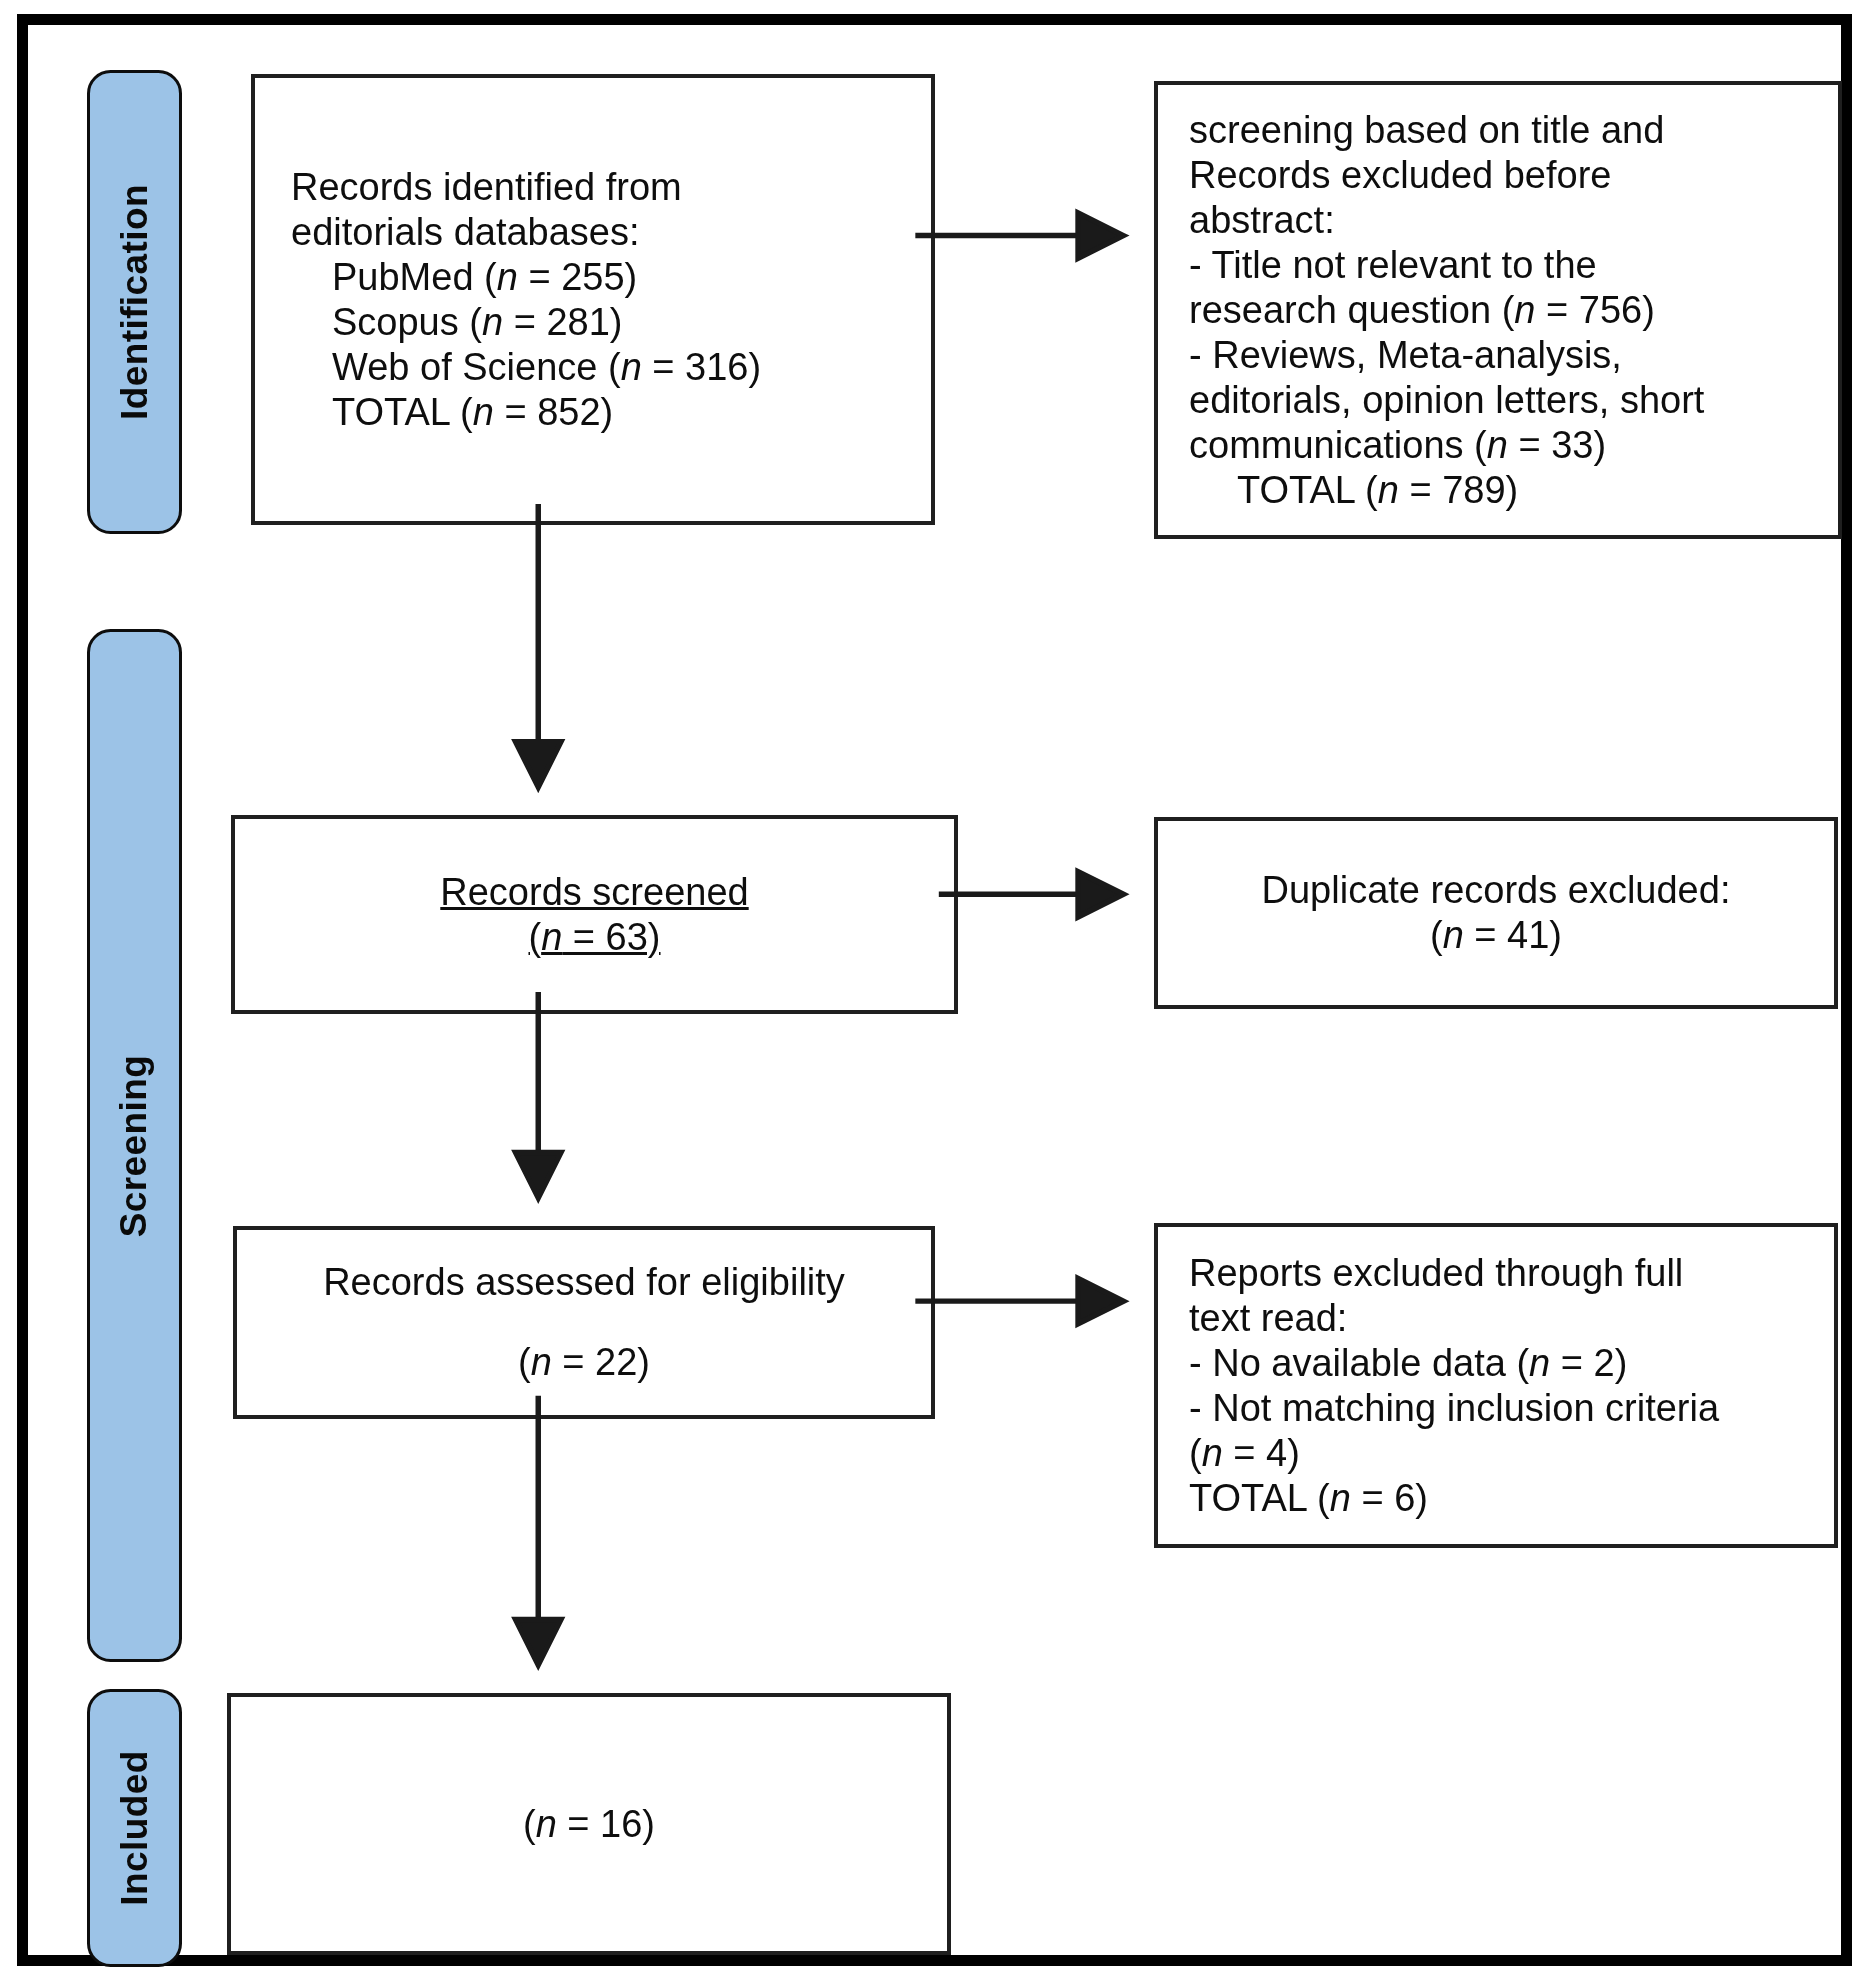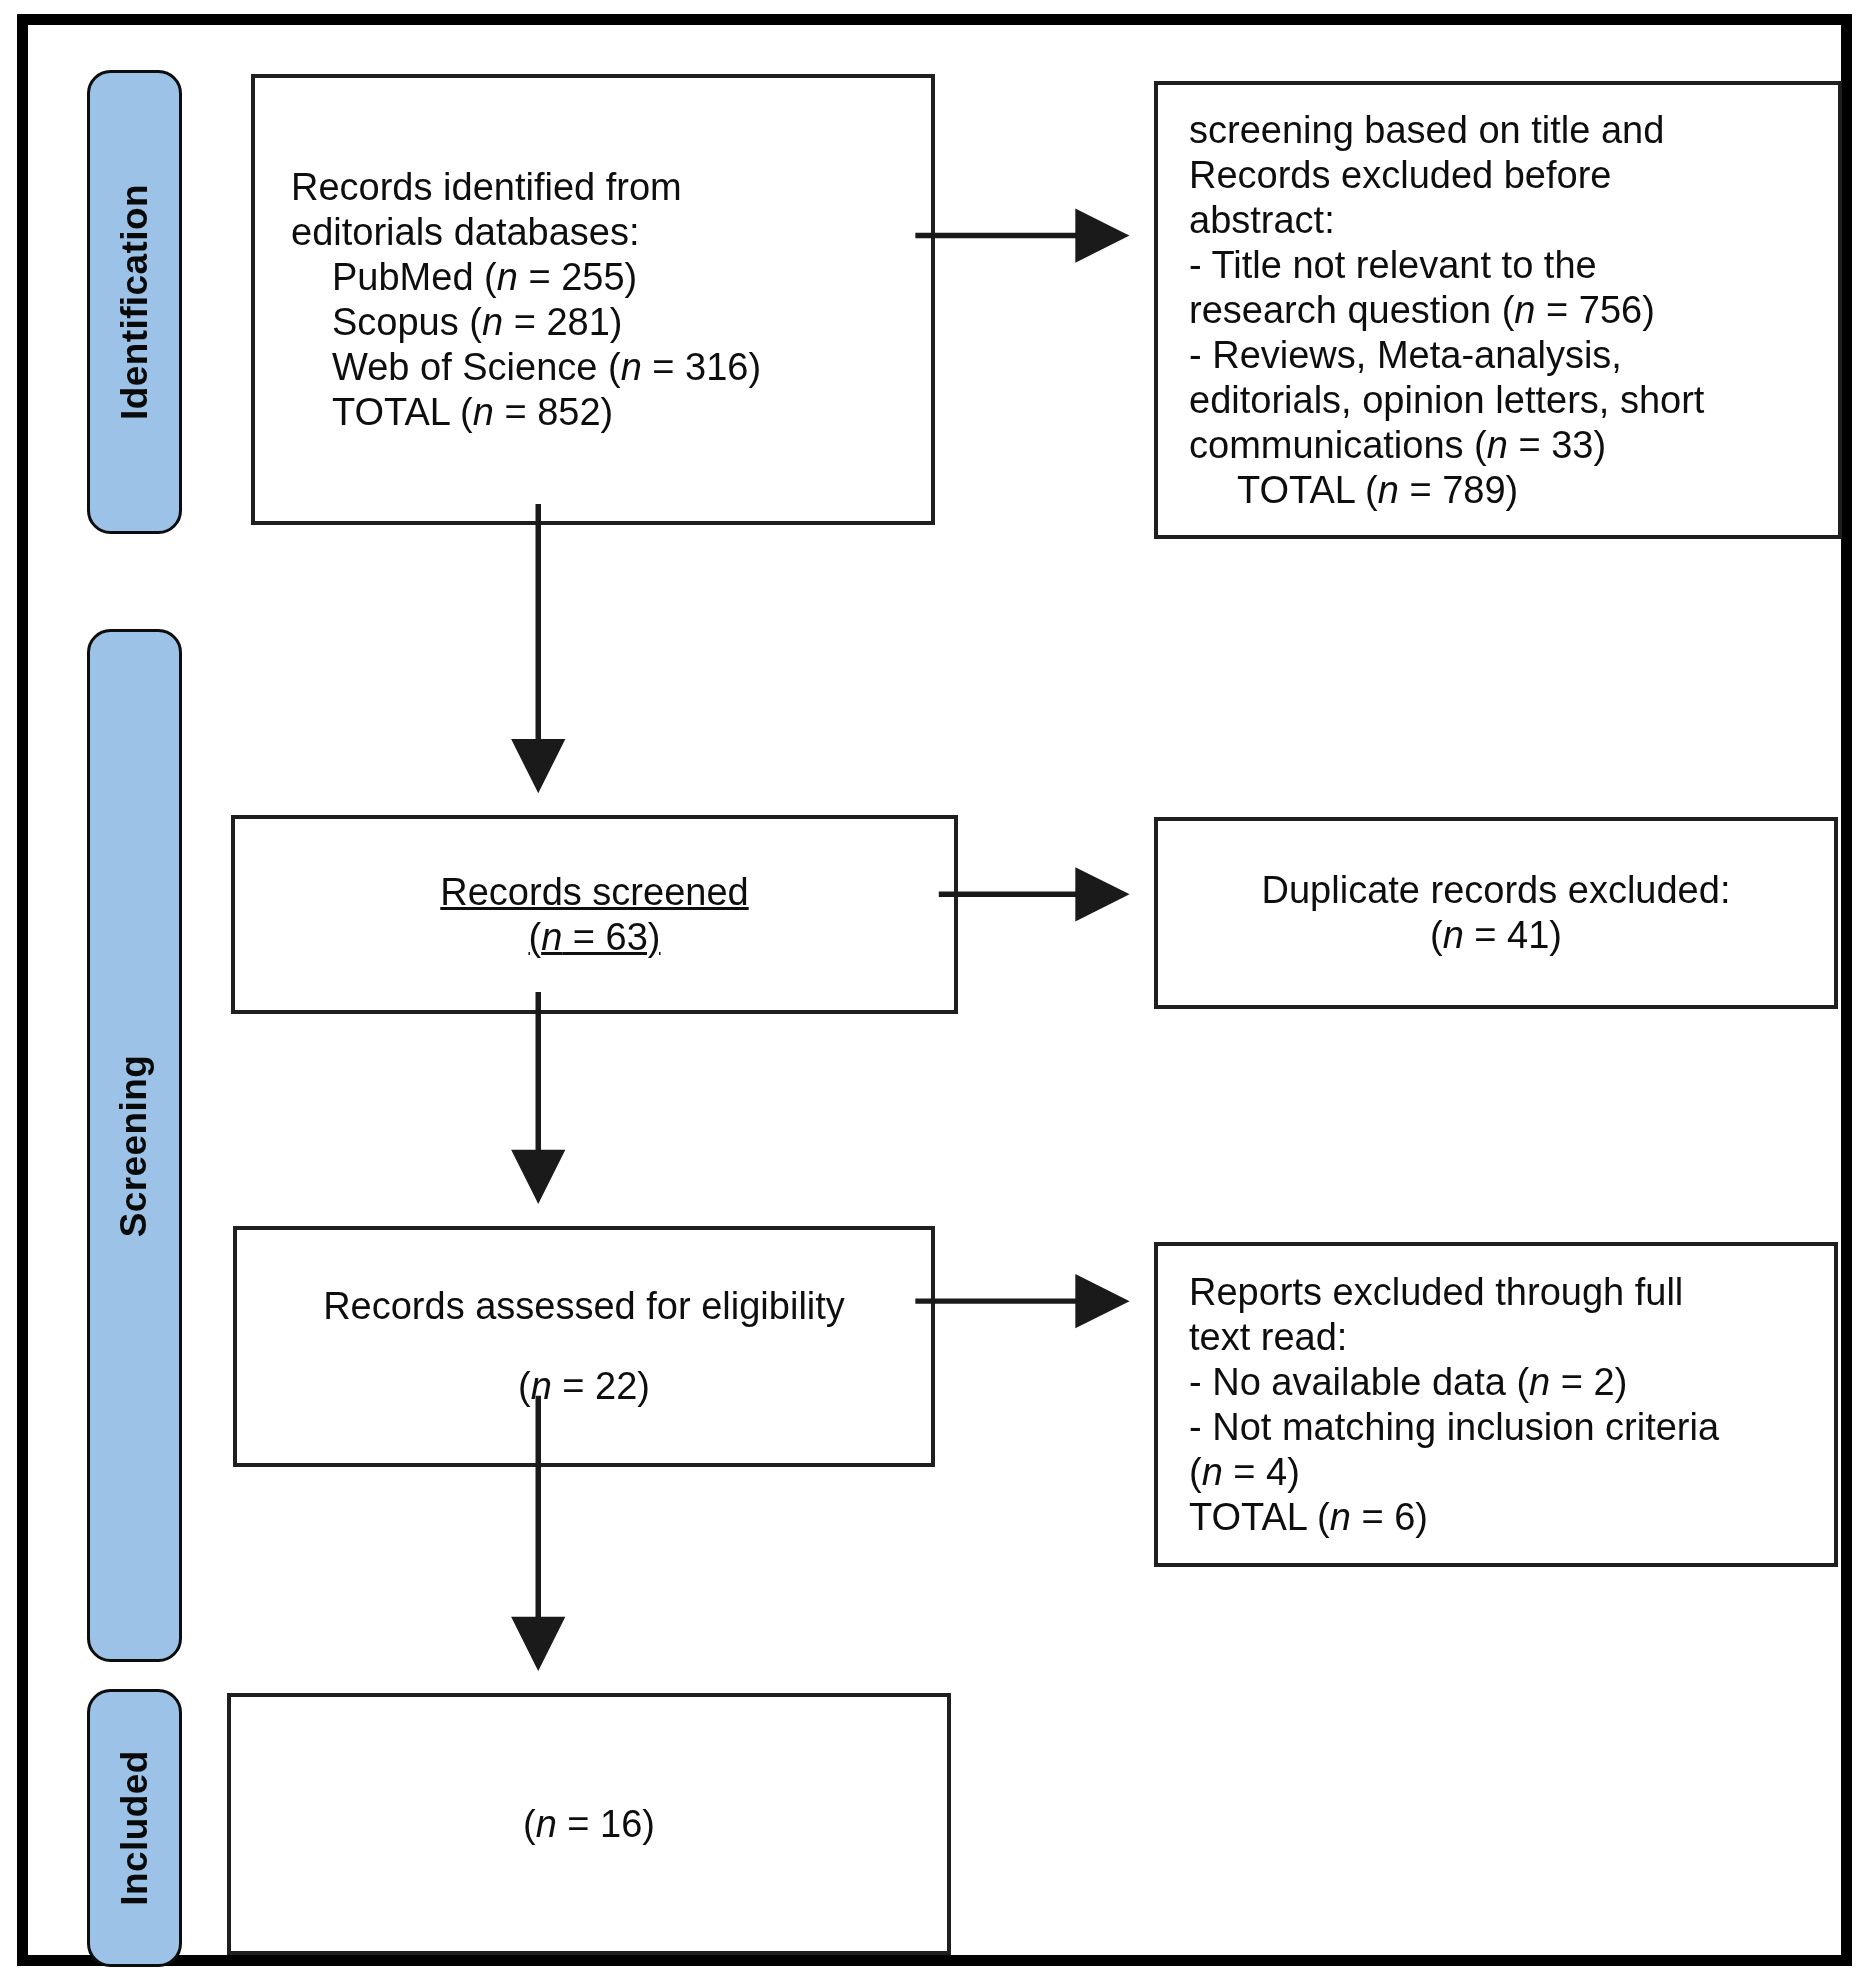--- a/index.html
+++ b/index.html
@@ -35,22 +35,22 @@
   .fbox.centered{align-items:center;text-align:center;}
   .fbox.lefty{align-items:flex-start;text-align:left;}
   .fbox .line{white-space:nowrap;}
   .fbox .indent{padding-left:41px;}
   .fbox .indent-lg{padding-left:48px;}
 
   .box-identified{left:223px;top:49px;width:684px;height:451px;padding-left:36px;}
   .box-excluded-screening{left:1126px;top:56px;width:688px;height:458px;padding-left:31px;}
   .box-screened{left:203px;top:790px;width:727px;height:199px;text-decoration:underline;}
   .box-duplicates{left:1126px;top:792px;width:684px;height:192px;}
-  .box-eligibility{left:205px;top:1201px;width:702px;height:241px;gap:35px;}
-  .box-fulltext{left:1126px;top:1198px;width:684px;height:325px;padding-left:31px;margin-top:19px;}
+  .box-eligibility{left:205px;top:1201px;width:702px;height:193px;gap:35px;}
+  .box-fulltext{left:1126px;top:1198px;width:684px;height:325px;padding-left:31px;}
   .box-included{left:199px;top:1668px;width:724px;height:262px;}
 
   .arrows{position:absolute;left:0;top:0;width:1869px;height:1985px;pointer-events:none;}
   i{font-style:italic;}
 </style>
 </head>
 <body>
 
 <div class="frame">
 

